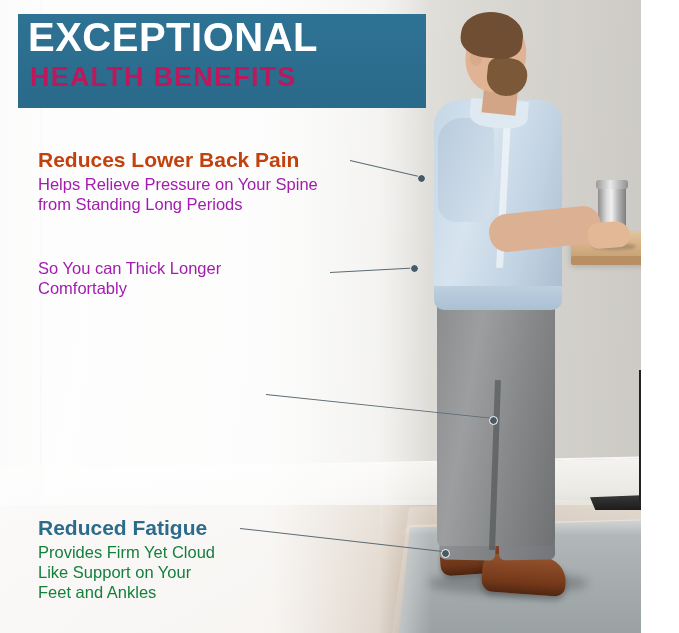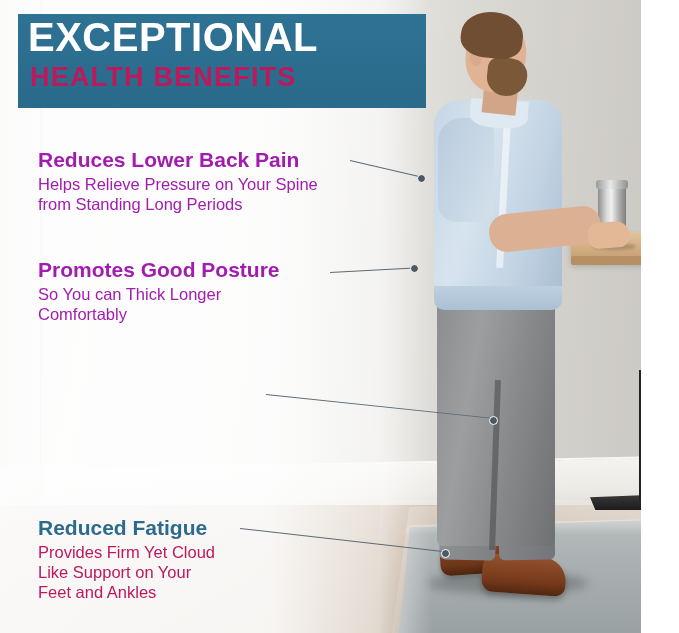--- a/index.html
+++ b/index.html
@@ -369,37 +369,37 @@
 
   
   .benefit {
     position: absolute;
     left: 38px;
   }
   .benefit h3 {
     margin: 0 0 3px 0;
     font-size: 21px;
     font-weight: bold;
-    color: #a21caf;
+    color: #c2410c;
     line-height: 1.1;
     white-space: nowrap;
   }
   .benefit p {
     margin: 0;
     font-size: 16.5px;
     color: #a21caf;
     line-height: 1.22;
     white-space: pre-line;
   }
   .b1 { top: 148px; }
   .b2 { top: 258px; }
   .b3 { top: 382px; }
   .b4 { top: 516px; }
   .b4 h3 { color: #2b6b8c; }
-  .b4 p { color: #be185d; }
+  .b4 p { color: #15803d; }
 
   
   .leader {
     position: absolute;
     height: 0;
     border-top: 1.6px solid #5b6a73;
   }
   .l1 { left: 350px; top: 160px; width: 72px; transform: rotate(13deg); transform-origin: left center; }
   .l2 { left: 330px; top: 272px; width: 84px; transform: rotate(-3deg); transform-origin: left center; }
   .l3 { left: 266px; top: 394px; width: 226px; transform: rotate(6deg); transform-origin: left center; }
@@ -487,21 +487,20 @@
   <div class="dot d3"></div>
   <div class="dot d4"></div>
 
   <div class="benefit b1">
     <h3>Reduces Lower Back Pain</h3>
     <p>Helps Relieve Pressure on Your Spine
 from Standing Long Periods</p>
   </div>
 
   <div class="benefit b2">
-    <h3>Promotes Good Posture</h3>
     <p>So You can Thick Longer
 Comfortably</p>
   </div>
 
 
   <div class="benefit b4">
     <h3>Reduced Fatigue</h3>
     <p>Provides Firm Yet Cloud
 Like Support on Your
 Feet and Ankles</p>

